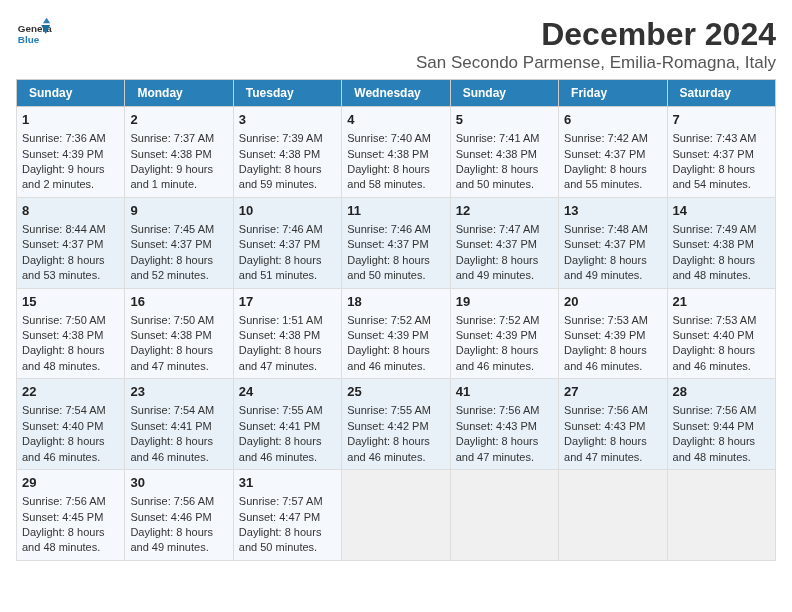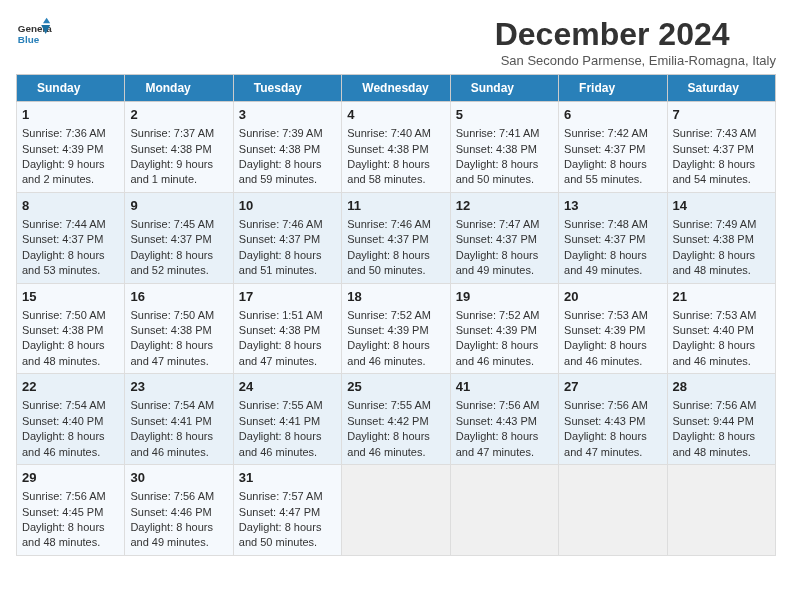--- a/index.html
+++ b/index.html
@@ -19,40 +19,41 @@
     .logo {
       display: flex;
       align-items: center;
       gap: 4px;
     }
     .logo-icon {
       width: 36px;
       height: 36px;
     }
     .title-block {
+      text-align: right;
     }
     .month-title {
       font-size: 32px;
       font-weight: bold;
       color: #333;
     }
     .subtitle {
-      font-size: 13px;
+      font-size: 17px;
       color: #555;
       margin-left: 6px;
     }
     .calendar {
       width: 100%;
       border-collapse: collapse;
       font-size: 11px;
     }
     .calendar thead tr th {
       background-color: #2980b9;
       color: #fff;
-      padding: 6px 20px;
+      padding: 6px 12px;
       text-align: left;
       font-size: 12px;
       font-weight: bold;
       border: 1px solid #ccc;
     }
     .calendar tbody tr td {
       vertical-align: top;
       padding: 4px 5px;
       border: 1px solid #ddd;
       width: 108px;
@@ -148,21 +149,21 @@
         <td>
     <span class="day-number">7</span>
     <span>Sunrise: 7:43 AM</span><br>
     <span>Sunset: 4:37 PM</span><br>
     <span>Daylight: 8 hours and 54 minutes.</span>
   </td>
       </tr>
       <tr>
         <td>
     <span class="day-number">8</span>
-    <span>Sunrise: 7:44 AM</span><br>
+    <span>Sunrise: 8:44 AM</span><br>
     <span>Sunset: 4:37 PM</span><br>
     <span>Daylight: 8 hours and 53 minutes.</span>
   </td>
         <td>
     <span class="day-number">9</span>
     <span>Sunrise: 7:45 AM</span><br>
     <span>Sunset: 4:37 PM</span><br>
     <span>Daylight: 8 hours and 52 minutes.</span>
   </td>
         <td>

